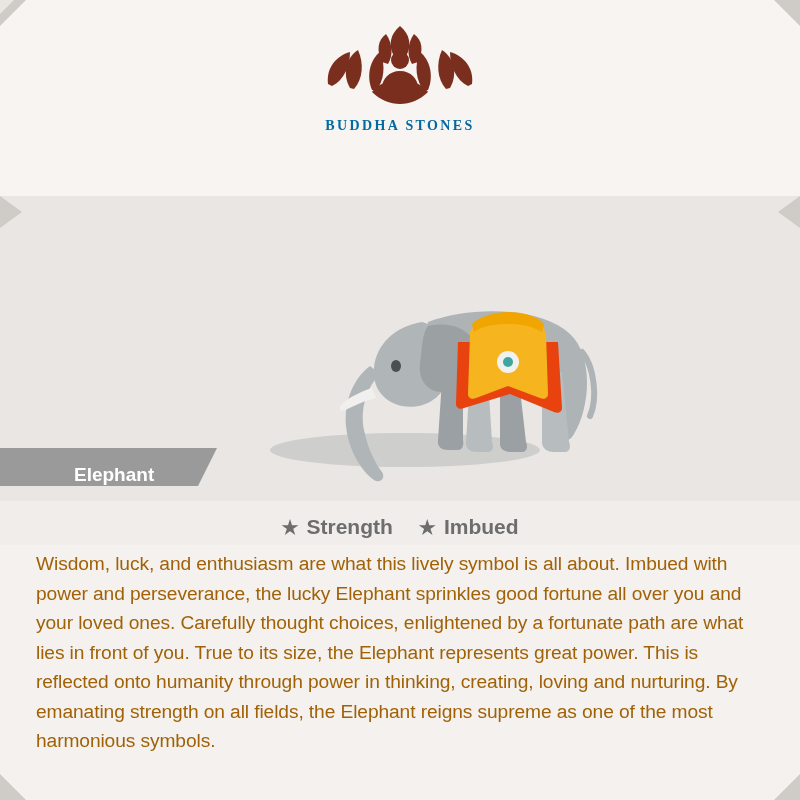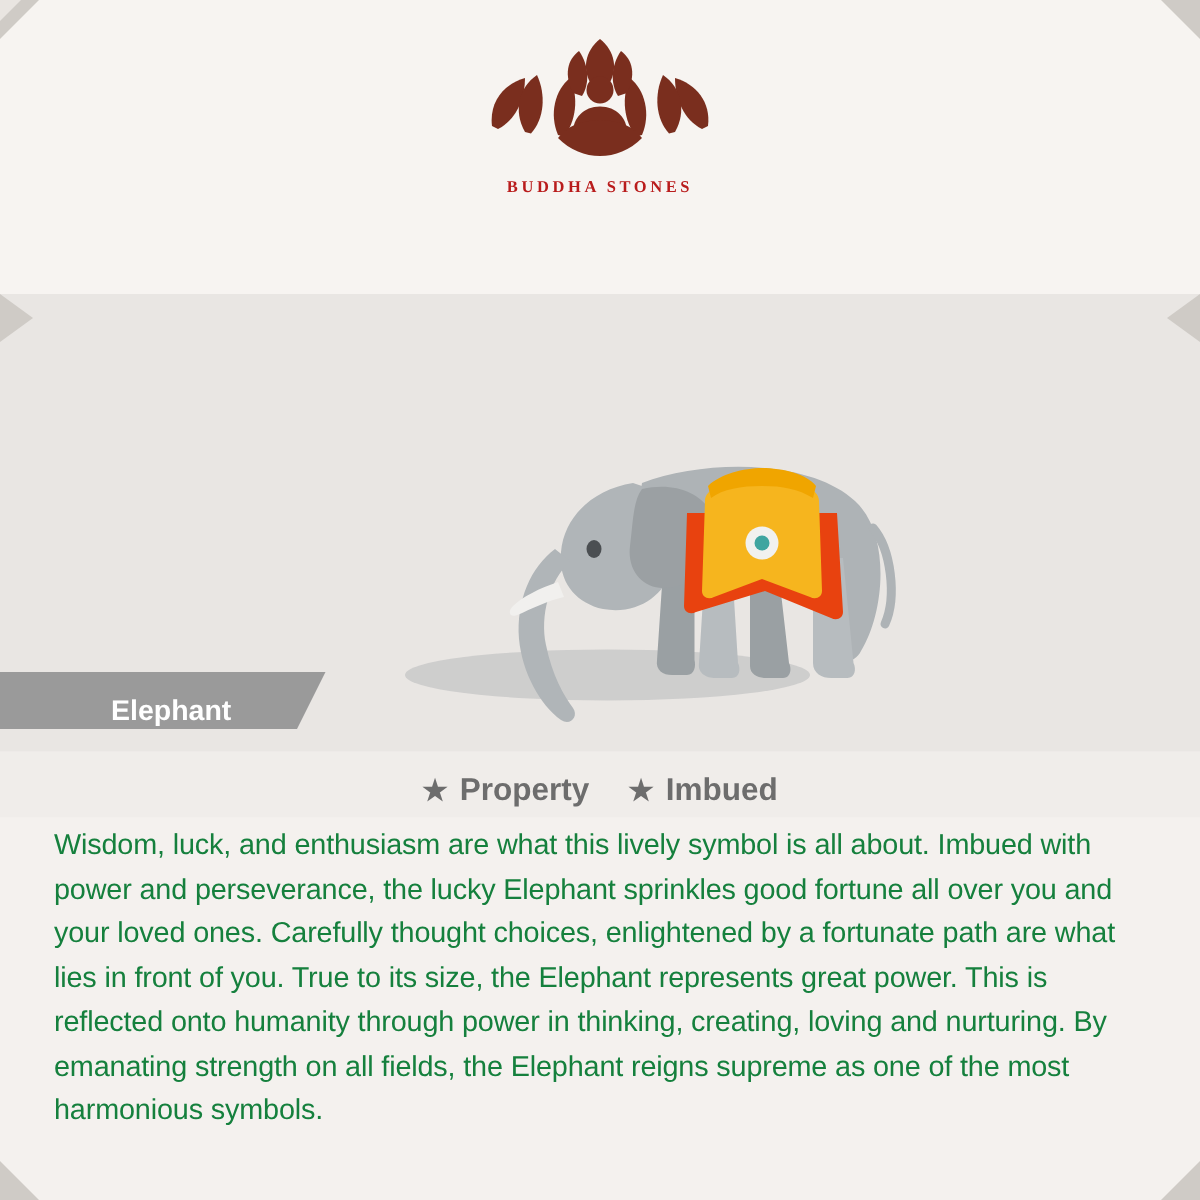--- a/index.html
+++ b/index.html
@@ -78,23 +78,23 @@
   }
   .logo-wrap {
     margin-top: 22px;
     width: 200px;
     display: flex;
     flex-direction: column;
     align-items: center;
   }
   .brand-name {
     margin-top: 6px;
-    font-size: 11px;
+    font-size: 14px;
     letter-spacing: 2.4px;
-    color: #b91c1c;
+    color: #0369a1;
     font-weight: 700;
     font-family: "Liberation Serif", serif;
   }
 
   .title-bar {
     position: absolute;
     top: 145px; left: 168px;
     width: 468px; height: 46px;
     background: #efecea;
     display: flex;
@@ -168,21 +168,21 @@
     font-size: 19px;
     line-height: 1;
   }
 
   
   .body-text {
     background: #f4f1ee;
     padding: 4px 32px 0 36px;
     font-size: 19.2px;
     line-height: 29.5px;
-    color: #15803d;
+    color: #a16207;
     letter-spacing: -0.1px;
   }
 </style>
 </head>
 <body>
 
 <div id="page">
 
   <div class="corner corner-tl"></div>
   <div class="corner corner-tl2"></div>
@@ -259,21 +259,21 @@
     </span>
   </div>
 
   <div class="label-tag">
     <span>Elephant</span>
   </div>
 
   <div class="keywords">
     <div class="keyword">
       <span class="star">★</span>
-      <span>Property</span>
+      <span>Strength</span>
     </div>
     <div class="keyword">
       <span class="star">★</span>
       <span>Imbued</span>
     </div>
   </div>
 
   <div class="body-text">Wisdom, luck, and enthusiasm are what this lively symbol is all about. Imbued with power and perseverance, the lucky Elephant sprinkles good fortune all over you and your loved ones. Carefully thought choices, enlightened by a fortunate path are what lies in front of you. True to its size, the Elephant represents great power. This is reflected onto humanity through power in thinking, creating, loving and nurturing. By emanating strength on all fields, the Elephant reigns supreme as one of the most harmonious symbols.</div>
 
 </div>

